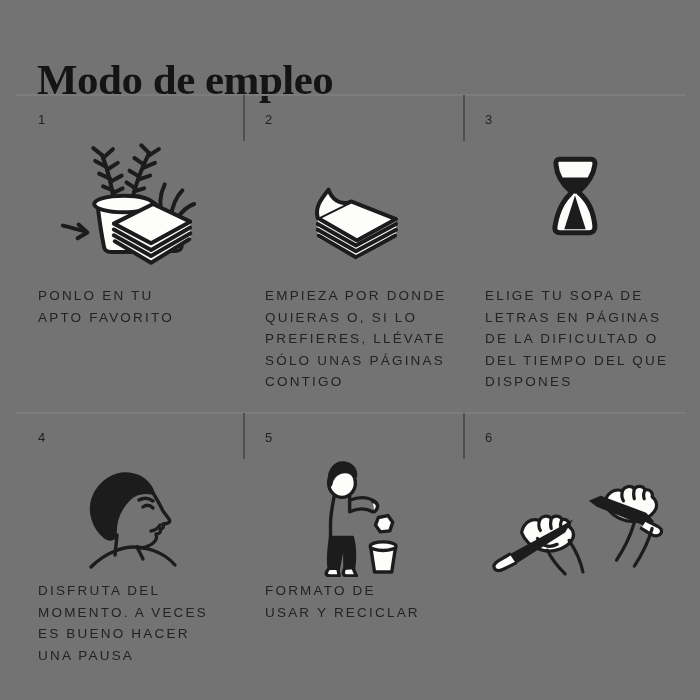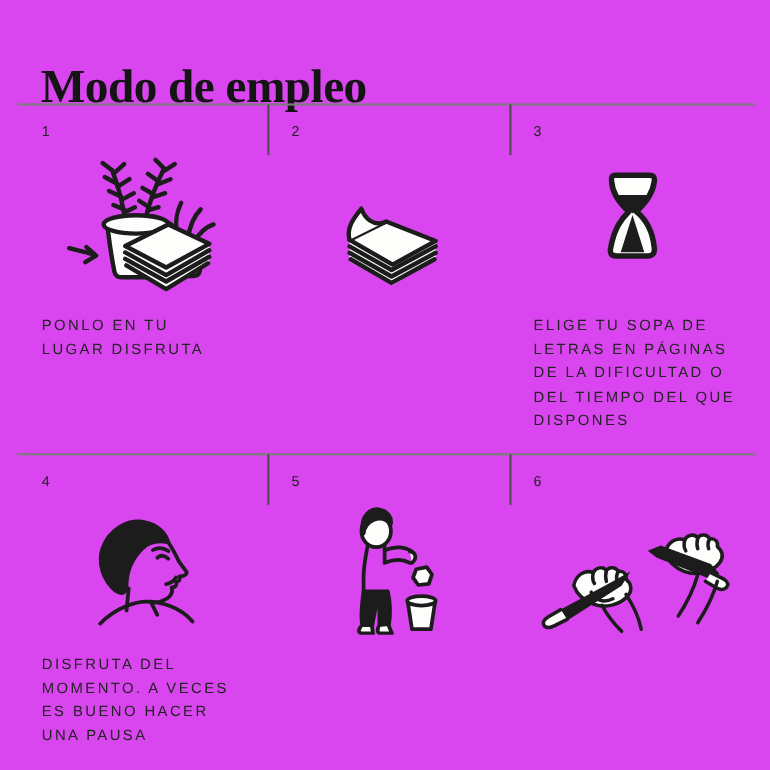--- a/index.html
+++ b/index.html
@@ -1,16 +1,16 @@
 <!DOCTYPE html>
 <html><head>
 <meta charset="utf-8">
 <style>
   html,body{margin:0;padding:0;background:#fdfdfb;}
-  .panel{position:relative;width:700px;height:700px;background:#d946ef;overflow:hidden;
+  .panel{position:relative;width:700px;height:700px;background:#737373;overflow:hidden;
          font-family:"Liberation Sans",sans-serif;color:#232323;}
   .title{position:absolute;left:37px;top:26px;
          font-family:"Liberation Serif",serif;font-weight:700;font-size:43px;
          color:#141414;letter-spacing:-0.5px;}
   .hr{position:absolute;left:16px;width:670px;height:2px;background:#7c7c7c;}
   .hr1{top:94px;} .hr2{top:412px;}
   .vt{position:absolute;width:2px;height:46px;background:#4f4f4f;}
   .vt1{left:243px;top:95px;} .vt2{left:463px;top:95px;}
   .vt3{left:243px;top:413px;} .vt4{left:463px;top:413px;}
   .cell{position:absolute;}
@@ -19,21 +19,21 @@
   .c3{left:463px;top:95px;width:223px;height:318px;}
   .c4{left:16px;top:413px;width:227px;height:287px;}
   .c5{left:243px;top:413px;width:220px;height:287px;}
   .c6{left:463px;top:413px;width:223px;height:287px;}
   .num{position:absolute;top:17px;left:22px;font-size:13px;letter-spacing:1.5px;color:#232323;}
   .iconbox{position:absolute;left:0;right:0;display:flex;justify-content:center;}
   .c1 .iconbox{top:46px;} .c2 .iconbox{top:80px;} .c3 .iconbox{top:53px;}
   .c4 .iconbox{top:46px;} .c5 .iconbox{top:44px;} .c6 .iconbox{top:62px;}
   .caption{position:absolute;left:22px;right:4px;font-size:13.5px;line-height:21.5px;
            letter-spacing:2.2px;white-space:pre-line;color:#232323;}
-  .r1 .caption{top:190px;} .r2 .caption{top:180px;}
+  .r1 .caption{top:190px;} .r2 .caption{top:167px;}
   svg{display:block;}
   svg *{vector-effect:non-scaling-stroke;}
 </style>
 </head>
 <body>
 
 <div class="panel">
 
   <h1 class="title">Modo de empleo</h1>
 
@@ -70,35 +70,40 @@
         <path d="M56 90 L94 111 L134 88"></path>
         <path d="M56 96 L94 117 L134 94"></path>
         <path d="M57 102 L94 124 L133 100"></path>
         <path d="M56 84 L96 64 L134 82 L94 104 Z" fill="#fdfdfb"></path>
 
         <path d="M4 86 C12 88 20 90 27 92"></path>
         <path d="M20 85 L29 93 L19 99"></path>
       </svg>
     </div>
     <div class="caption">PONLO EN TU
-LUGAR DISFRUTA</div>
+APTO FAVORITO</div>
   </div>
 
   <div class="cell c2 r1">
     <div class="num">2</div>
     <div class="iconbox">
       <svg width="118" height="92" viewBox="0 0 120 94" fill="none" stroke="#1c1c1c" stroke-width="4" stroke-linecap="round" stroke-linejoin="round">
         <path d="M24 44 L58 27 L104 45 L104 62 L64 86 L24 64 Z" fill="#fdfdfb" stroke="none"></path>
         <path d="M24 50 L63 72 L104 50"></path>
         <path d="M24 56 L63 78 L104 56"></path>
         <path d="M25 62 L63 84 L103 62"></path>
         <path d="M24 44 L58 27 L104 45 L64 67 Z" fill="#fdfdfb"></path>
         <path d="M24 44 C21 33 27 25 35 15 C38 24 46 31 56 28" fill="#fdfdfb"></path>
       </svg>
     </div>
+    <div class="caption">EMPIEZA POR DONDE
+QUIERAS O, SI LO
+PREFIERES, LLÉVATE
+SÓLO UNAS PÁGINAS
+CONTIGO</div>
   </div>
 
   <div class="cell c3 r1">
     <div class="num">3</div>
     <div class="iconbox">
       <svg width="66" height="100" viewBox="0 0 80 110" fill="none" stroke="#1c1c1c" stroke-width="5" stroke-linecap="round" stroke-linejoin="round">
         <path d="M21 8 L59 8 Q65 8 64 15 C62 31 52 41 44 48 C54 56 62 68 64 88 Q65 97 57 97 L22 97 Q14 97 16 88 C20 66 28 56 36 48 C28 41 18 31 17 15 Q16 8 21 8 Z" fill="#fdfdfb"></path>
         <path d="M23 30 L57 30 C54 40 47 46 40 50 C34 46 27 38 23 30 Z" fill="#1c1c1c" stroke="none"></path>
         <path d="M40 52 L53 93 L27 93 Z" fill="#1c1c1c" stroke="none"></path>
       </svg>
@@ -156,20 +161,22 @@
 
         <path d="M34 84 C32 98 31 110 33 118 L42 118 C44 106 46 98 47 92 L49 92 C49 102 49 110 49 118 L58 117 C60 104 59 92 57 84 Z" fill="#1c1c1c"></path>
 
         <path d="M31 118 Q27 124 34 124 L43 124 L42 118" fill="#fdfdfb"></path>
         <path d="M48 118 Q46 124 51 124 L61 124 L58 117" fill="#fdfdfb"></path>
 
         <path d="M76 94 L80 120 L98 120 L102 94" fill="#fdfdfb"></path>
         <ellipse cx="89" cy="93" rx="13.5" ry="4.5" fill="#fdfdfb"></ellipse>
       </svg>
     </div>
+    <div class="caption">FORMATO DE
+USAR Y RECICLAR</div>
   </div>
 
   <div class="cell c6 r2">
     <div class="num">6</div>
     <div class="iconbox">
       <svg width="178" height="104" viewBox="0 0 180 105" fill="none" stroke="#1c1c1c" stroke-width="3.2" stroke-linecap="round" stroke-linejoin="round">
 
         <path d="M36 58 C38 48 46 43 54 46 C56 41 63 40 66 44 C69 40 75 41 77 45 C82 44 85 48 84 52 C89 56 90 62 86 67 C79 76 64 79 54 75 C46 72 39 66 36 58 Z" fill="#fdfdfb"></path>
         <path d="M54 46 C53 50 53 53 55 56 M66 44 C65 48 65 51 66 54 M77 45 C75 48 75 51 76 54"></path>
         <path d="M24 80 L70 55 L88 45 L80 58 L30 90 Z" fill="#1c1c1c" stroke="none"></path>

